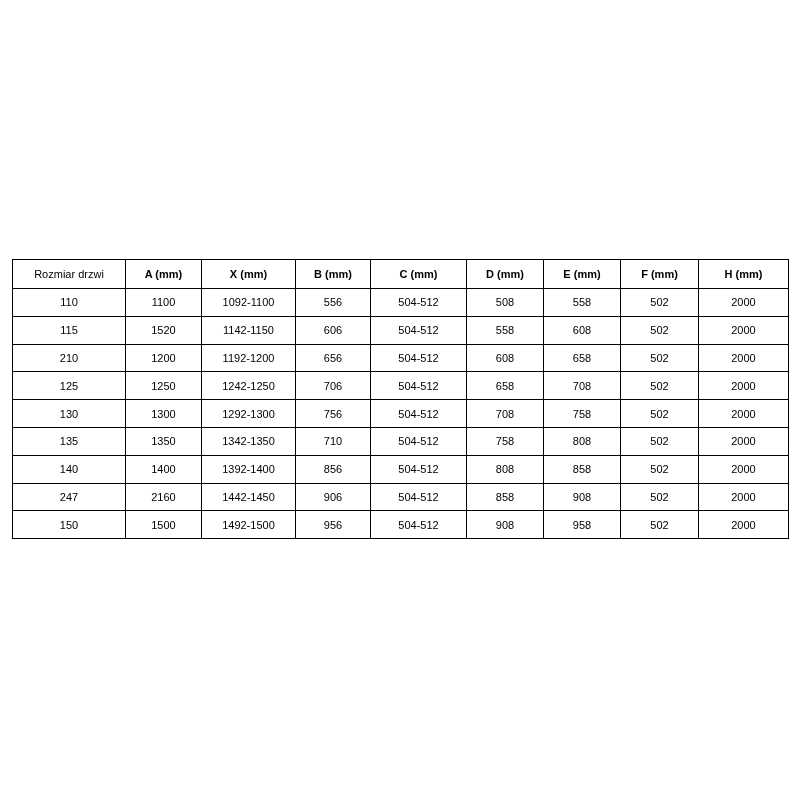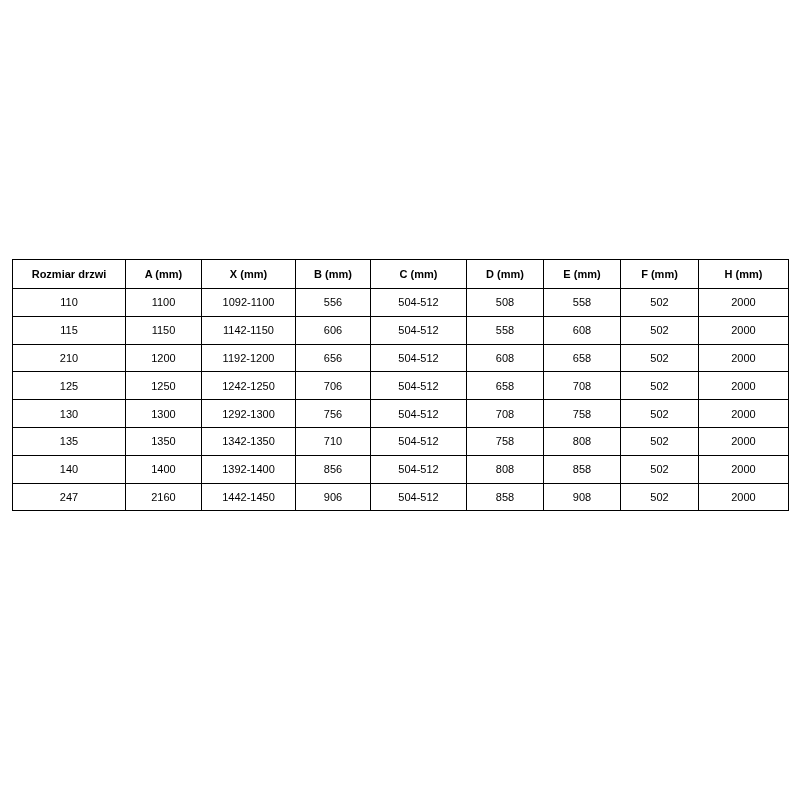--- a/index.html
+++ b/index.html
@@ -36,21 +36,21 @@
     color: #000000;
     font-weight: normal;
     line-height: 1.1;
   }
   table.spec-table thead th {
     font-weight: bold;
     font-size: 11px;
     height: 28px;
   }
   table.spec-table thead th.first-col {
-    font-weight: bold;
+    font-weight: normal;
     text-align: center;
   }
   table.spec-table tbody td.first-col {
     font-weight: normal;
   }
   
   col.c0 { width: 113px; }
   col.c1 { width: 76px; }
   col.c2 { width: 94px; }
   col.c3 { width: 75px; }
@@ -96,21 +96,21 @@
         <td>1092-1100</td>
         <td>556</td>
         <td>504-512</td>
         <td>508</td>
         <td>558</td>
         <td>502</td>
         <td>2000</td>
       </tr>
       <tr>
         <td class="first-col">115</td>
-        <td>1150</td>
+        <td>1520</td>
         <td>1142-1150</td>
         <td>606</td>
         <td>504-512</td>
         <td>558</td>
         <td>608</td>
         <td>502</td>
         <td>2000</td>
       </tr>
       <tr>
         <td class="first-col">210</td>
@@ -171,15 +171,26 @@
         <td class="first-col">247</td>
         <td>2160</td>
         <td>1442-1450</td>
         <td>906</td>
         <td>504-512</td>
         <td>858</td>
         <td>908</td>
         <td>502</td>
         <td>2000</td>
       </tr>
+      <tr>
+        <td class="first-col">150</td>
+        <td>1500</td>
+        <td>1492-1500</td>
+        <td>956</td>
+        <td>504-512</td>
+        <td>908</td>
+        <td>958</td>
+        <td>502</td>
+        <td>2000</td>
+      </tr>
     </tbody>
   </table>
 </div>
 
 </body></html>

